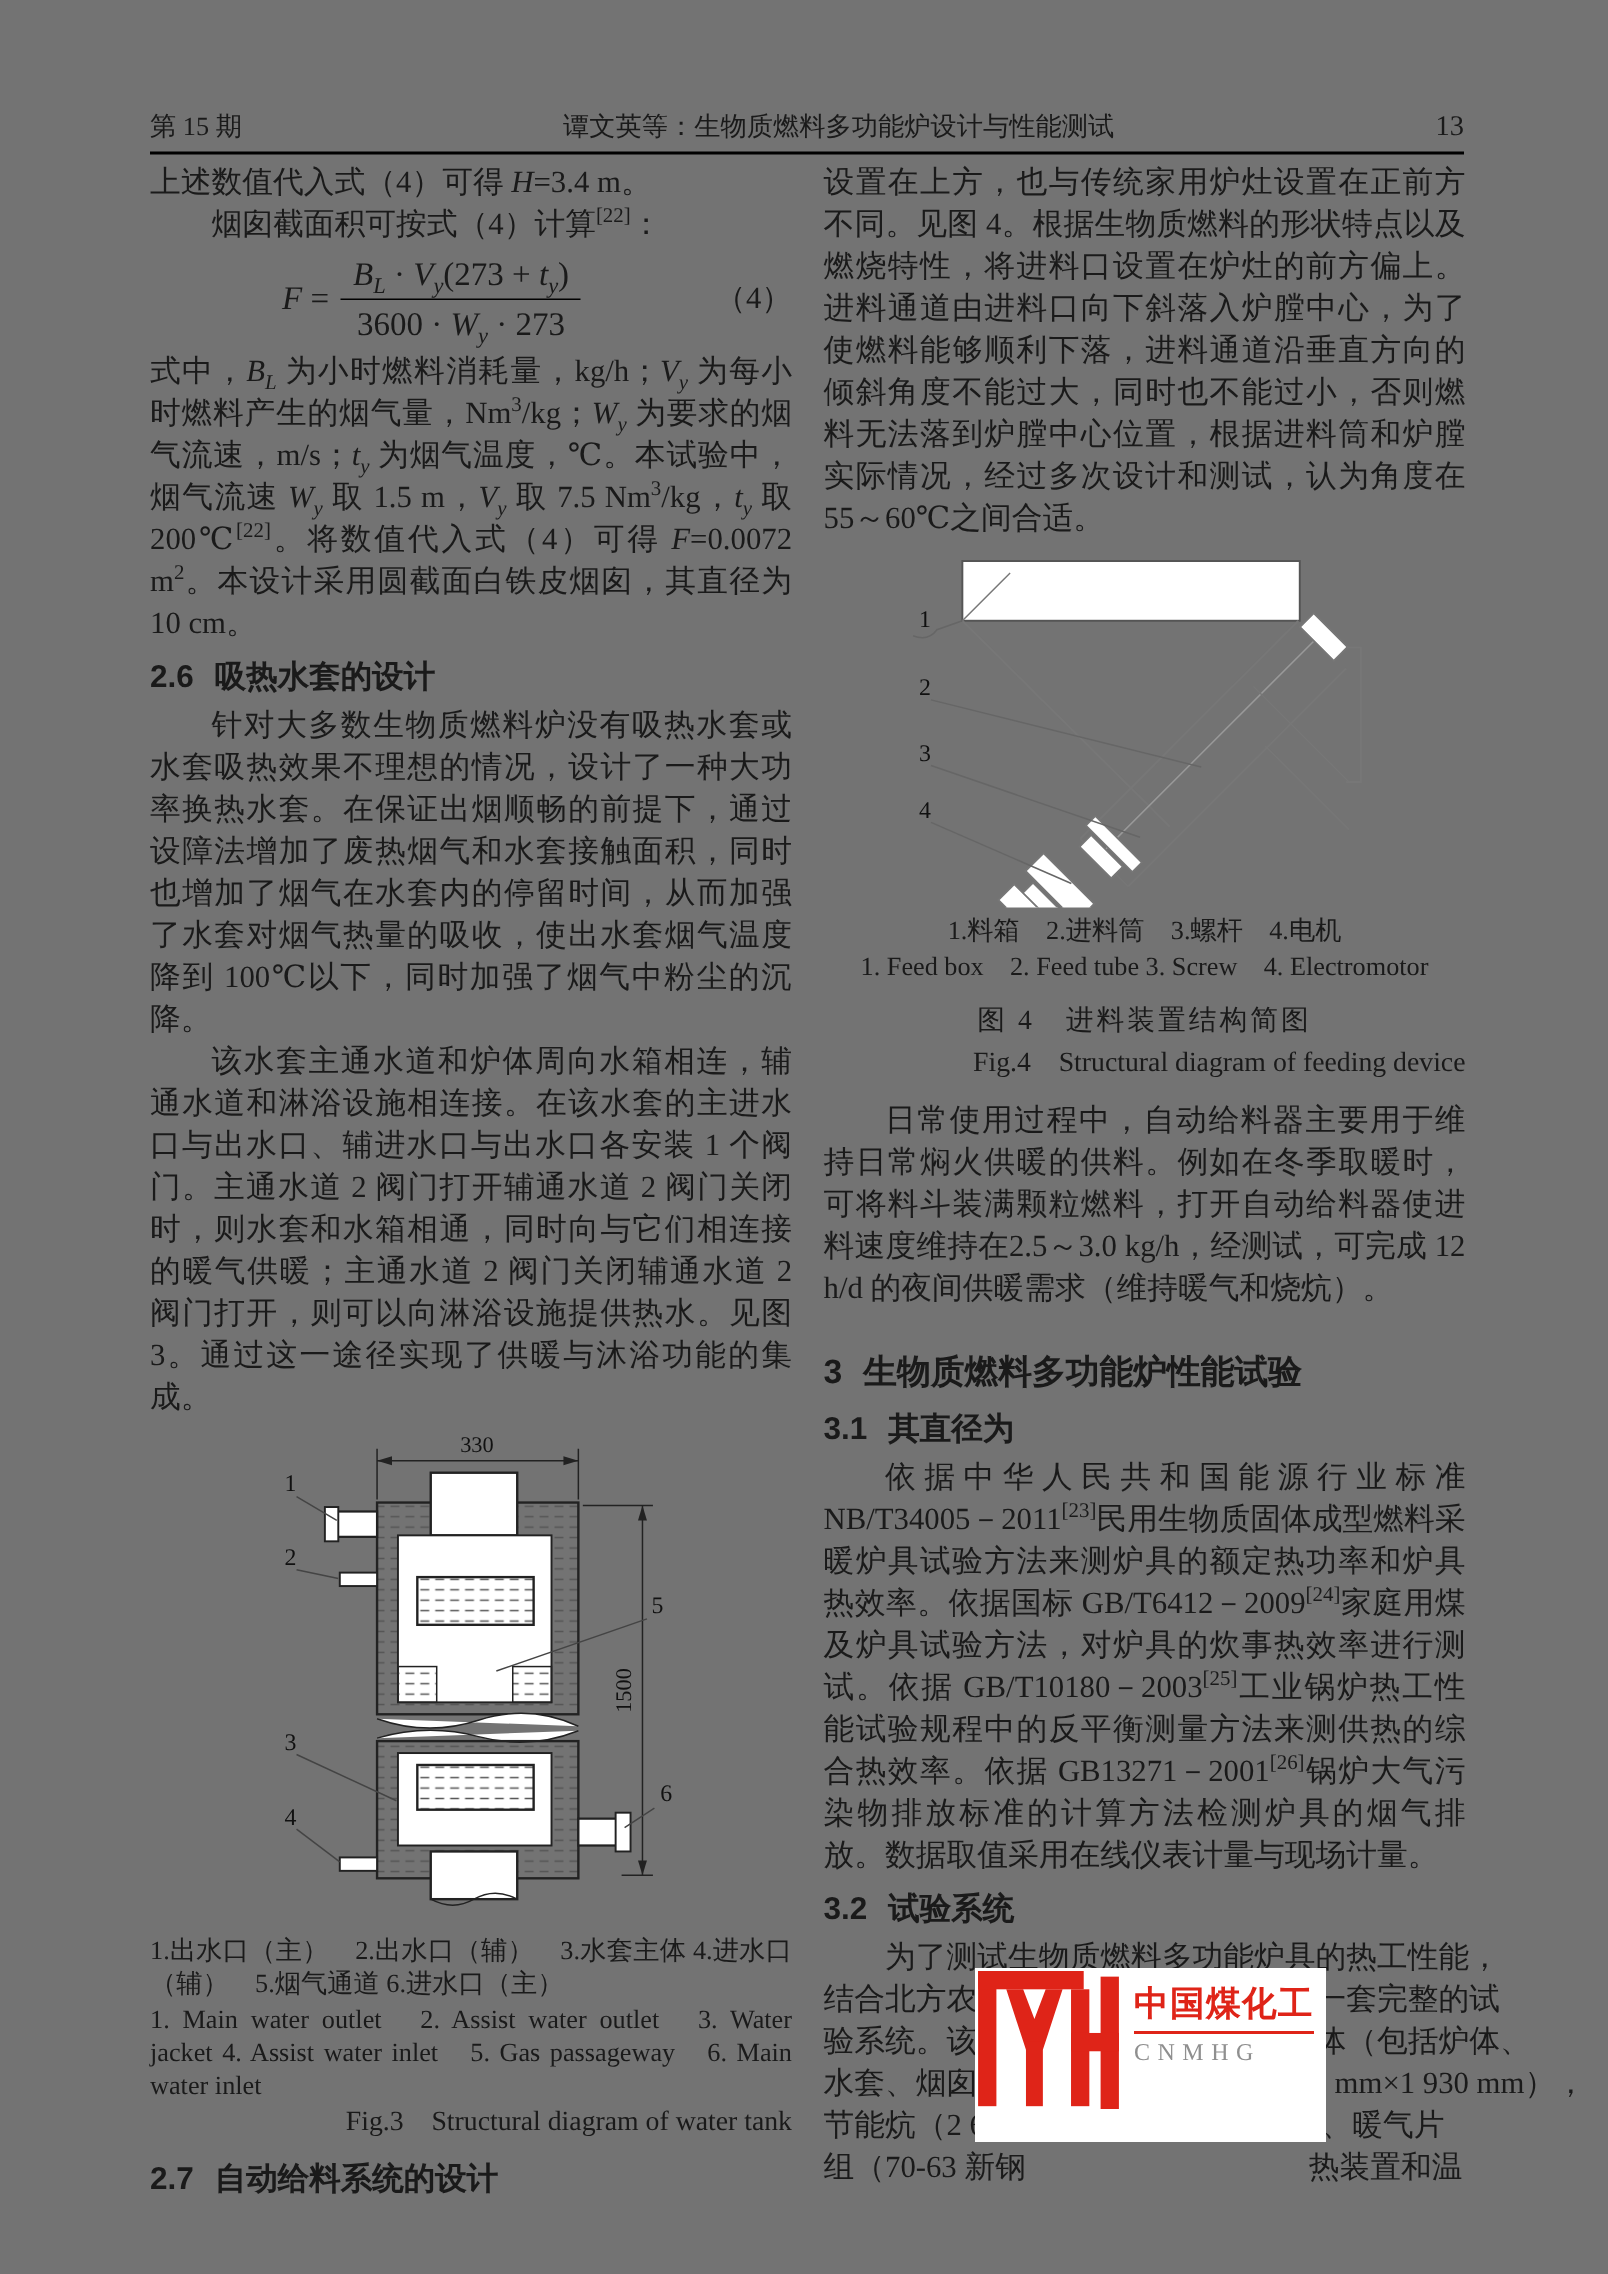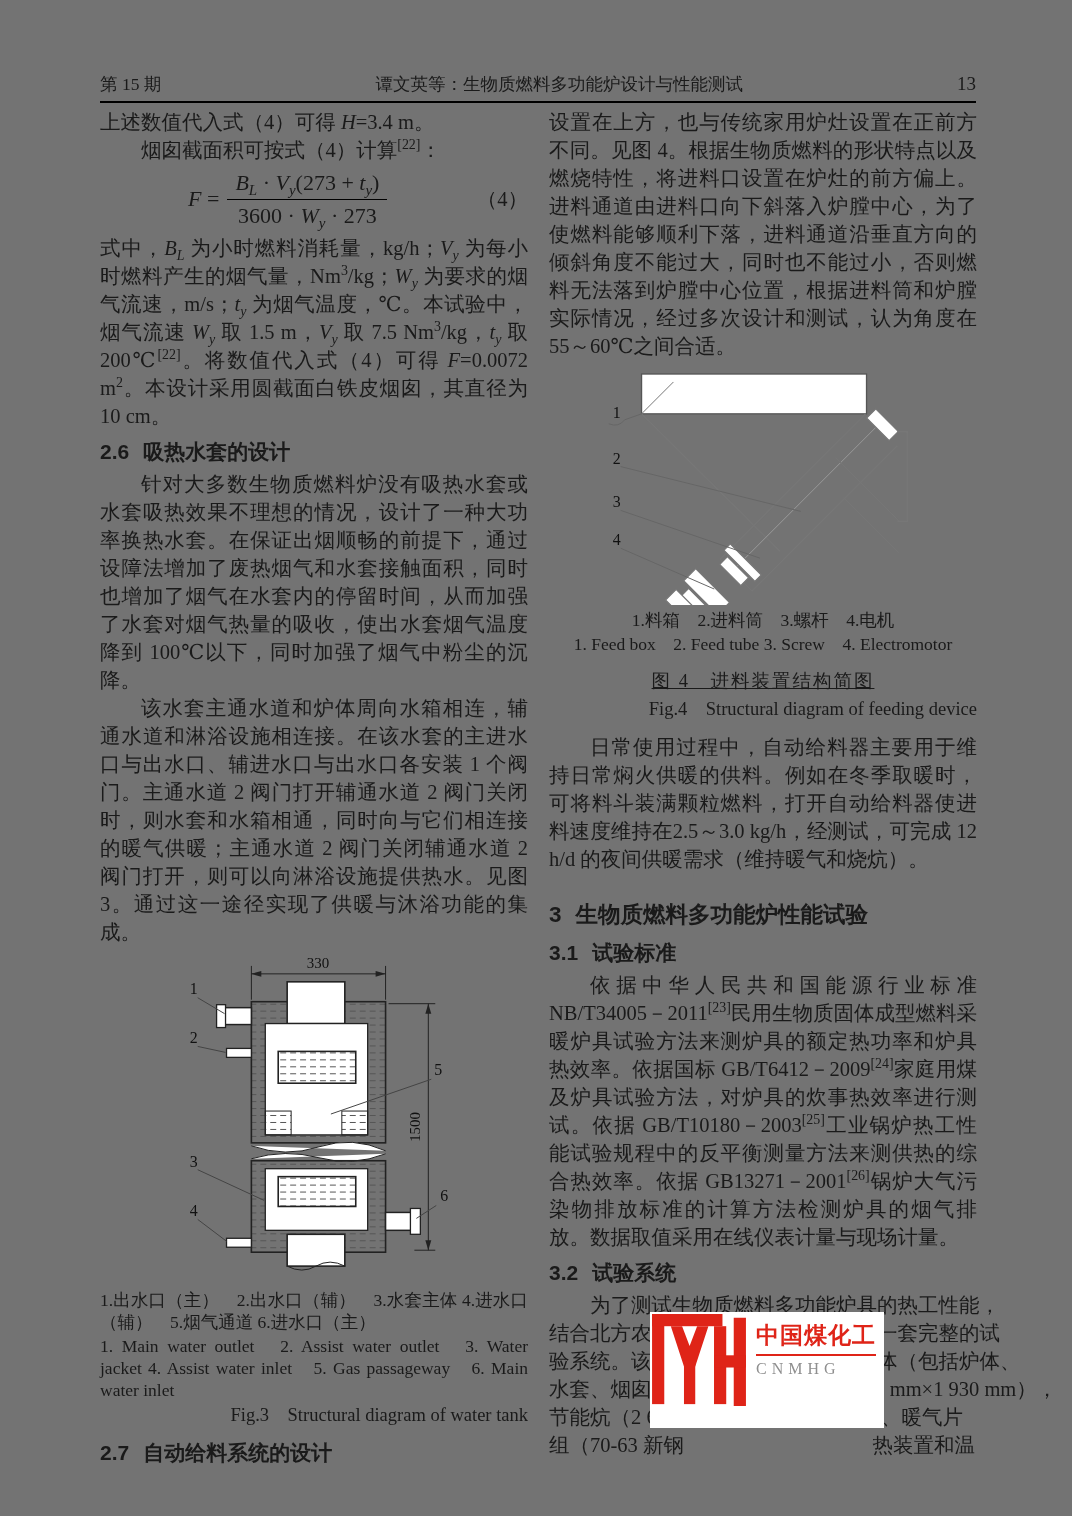--- a/index.html
+++ b/index.html
@@ -31,21 +31,21 @@
   .h-main{font-family:"Liberation Sans","DejaVu Sans",sans-serif;font-weight:bold;
           font-size:22.5px;margin:28px 0 10px 0;text-align:left;}
   .h-sub .sp-num,.h-main .sp-num{margin-right:14px;}
   
   .fig{margin:6px 0 4px 0;}
   svg{display:block;}
   svg text{font-family:"Liberation Serif",serif;font-size:15px;fill:#111;}
   svg text.mk{font-size:16px;}
   .figcap{font-size:17.5px;line-height:22px;text-align:justify;margin-top:2px;}
   .figcap.center{text-align:center;}
-  .figtitle-cn{font-size:18.5px;text-align:center;letter-spacing:2px;margin-top:12px;text-decoration:underline;}
+  .figtitle-cn{font-size:18.5px;text-align:center;letter-spacing:2px;margin-top:12px;}
   .figtitle-en{font-size:18.5px;text-align:right;margin-top:0;margin-bottom:10px;}
   
   .line{height:28px;white-space:nowrap;position:relative;text-align:left;}
   .line .rfrag{position:absolute;}
   
   .logo{position:absolute;left:650px;top:1312px;width:230px;height:112px;background:#fff;
         display:flex;align-items:flex-start;gap:10px;padding:2px;}
   .logo-txt{padding-top:6px;}
   .logo-cn{font-family:"Liberation Sans","DejaVu Sans",sans-serif;font-weight:bold;
            font-size:23px;letter-spacing:1px;white-space:nowrap;}
@@ -207,21 +207,21 @@
     <p class="figcap center">1. Feed box　2. Feed tube 3. Screw　4. Electromotor</p>
     <p class="figtitle-cn">图 4　进料装置结构简图</p>
     <p class="figtitle-en">Fig.4　Structural diagram of feeding device</p>
 
     <p class="ind">日常使用过程中，自动给料器主要用于维持日常焖火供暖的供料。例如在冬季取暖时，可将料斗装满颗粒燃料，打开自动给料器使进料速度维持在2.5～3.0 kg/h，经测试，可完成 12 h/d 的夜间供暖需求（维持暖气和烧炕）。</p>
 
     <div class="h-main">
       <span class="sp-num">3</span><span>生物质燃料多功能炉性能试验</span>
     </div>
     <div class="h-sub">
-      <span class="sp-num">3.1</span><span>试验标准</span>
+      <span class="sp-num">3.1</span><span>其直径为</span>
     </div>
     <p class="ind"><span>依据中华人民共和国能源行业标准NB/T34005－2011</span><span class="sp">[23]</span><span>民用生物质固体成型燃料采暖炉具试验方法来测炉具的额定热功率和炉具热效率。依据国标 GB/T6412－2009</span><span class="sp">[24]</span><span>家庭用煤及炉具试验方法，对炉具的炊事热效率进行测试。依据 GB/T10180－2003</span><span class="sp">[25]</span><span>工业锅炉热工性能试验规程中的反平衡测量方法来测供热的综合热效率。依据 GB13271－2001</span><span class="sp">[26]</span><span>锅炉大气污染物排放标准的计算方法检测炉具的烟气排放。数据取值采用在线仪表计量与现场计量。</span></p>
 
     <div class="h-sub">
       <span class="sp-num">3.2</span><span>试验系统</span>
     </div>
     <div>
       <div class="line ind">为了测试生物质燃料多功能炉具的热工性能，</div>
       <div class="line">结合北方农村家庭实际情况，设计了一套完整的试</div>
       <div class="line">验系统。该试验系统包括试验炉具主体（包括炉体、</div>

